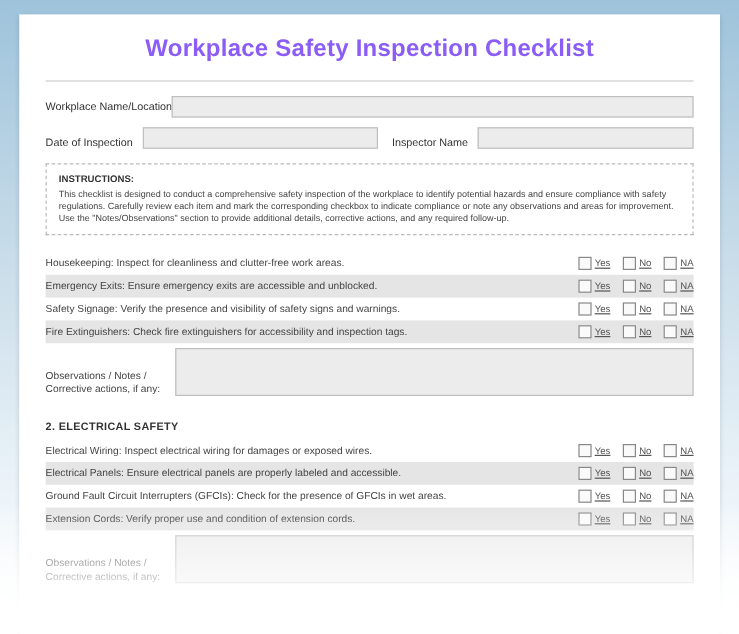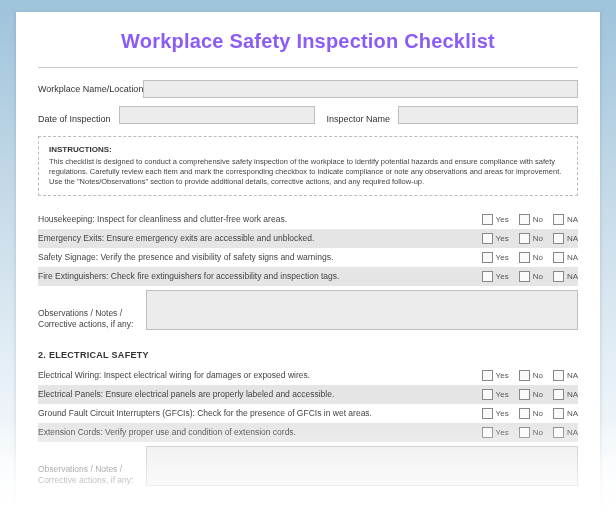--- a/index.html
+++ b/index.html
@@ -108,20 +108,21 @@
     width: 11px;
     height: 11px;
     margin: 0;
     appearance: none;
     border: 1px solid #888;
     background: #fafafa;
   }
   .check-label {
     font-size: 8px;
     color: #555;
+    text-decoration: underline;
   }
   .notes-row {
     display: flex;
     align-items: flex-end;
     gap: 8px;
     margin-top: 4px;
     margin-bottom: 20px;
   }
   .notes-label {
     font-size: 8.5px;

